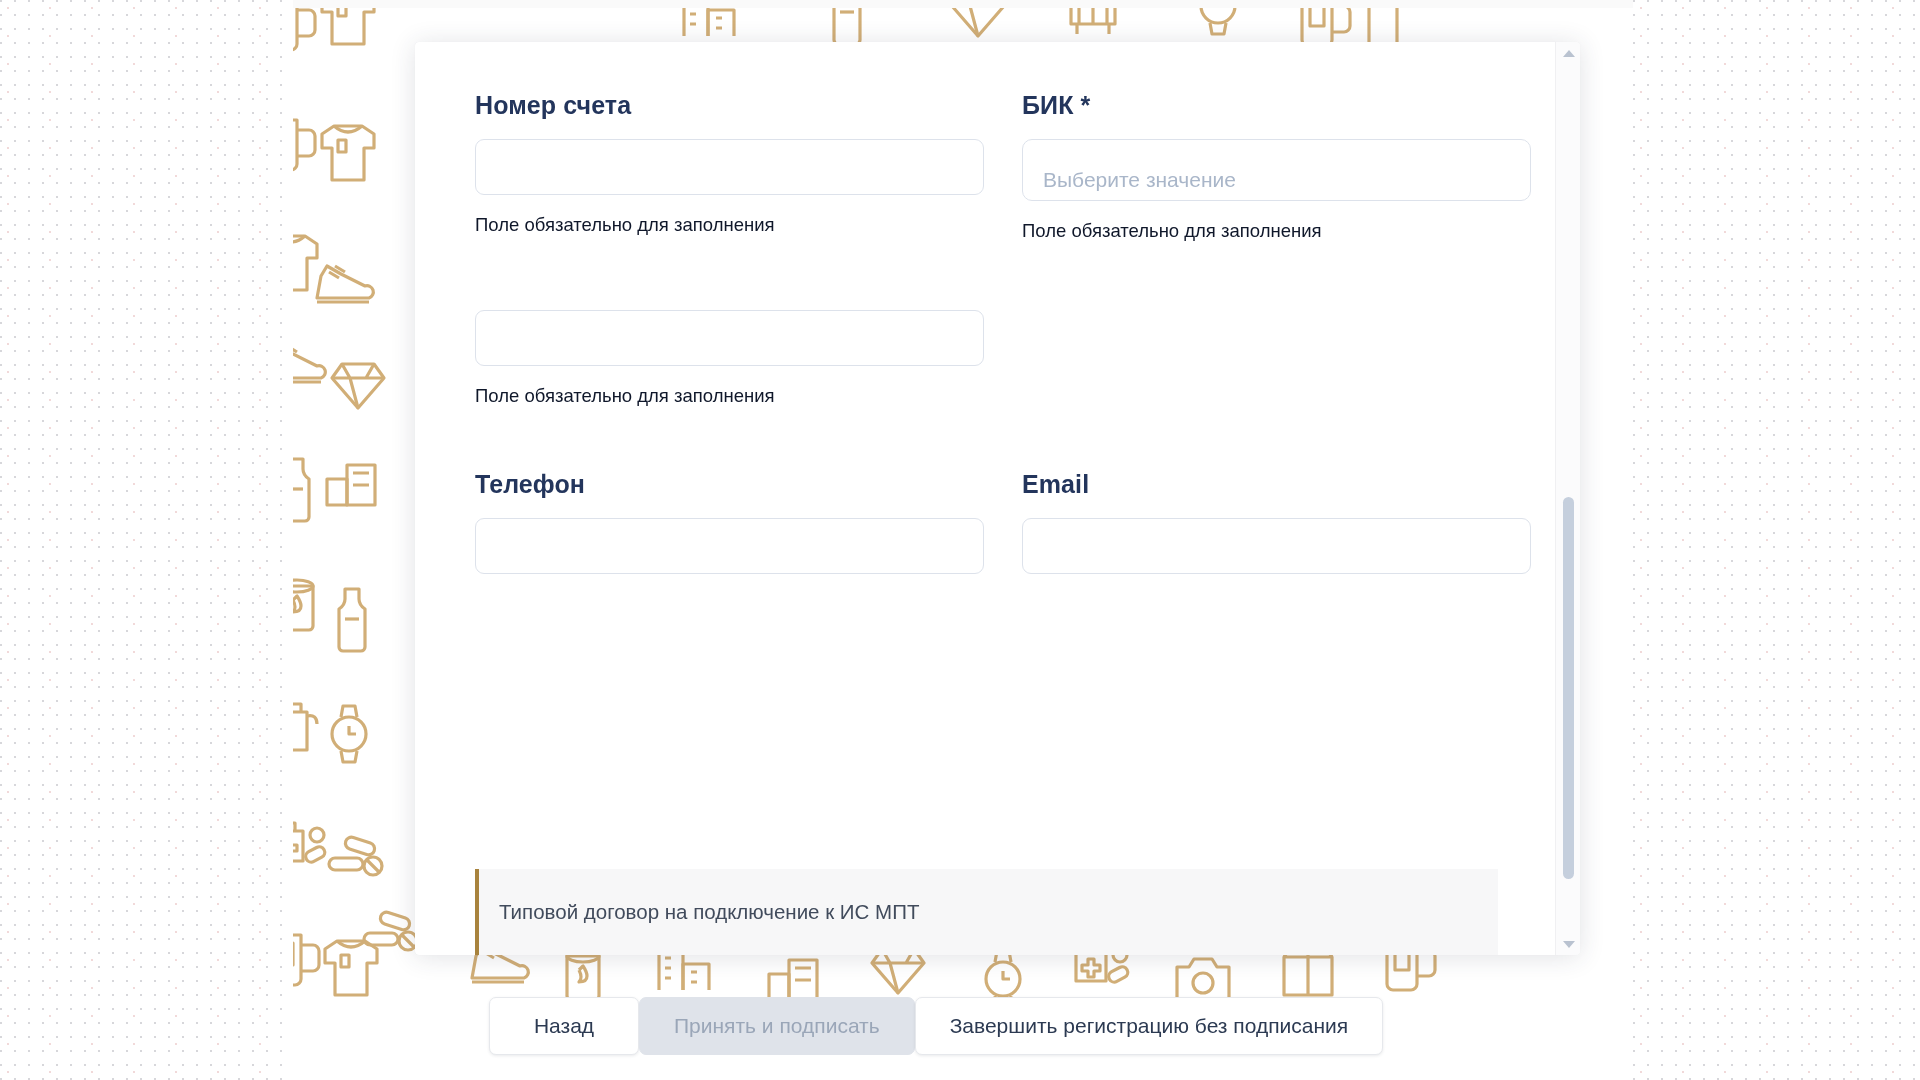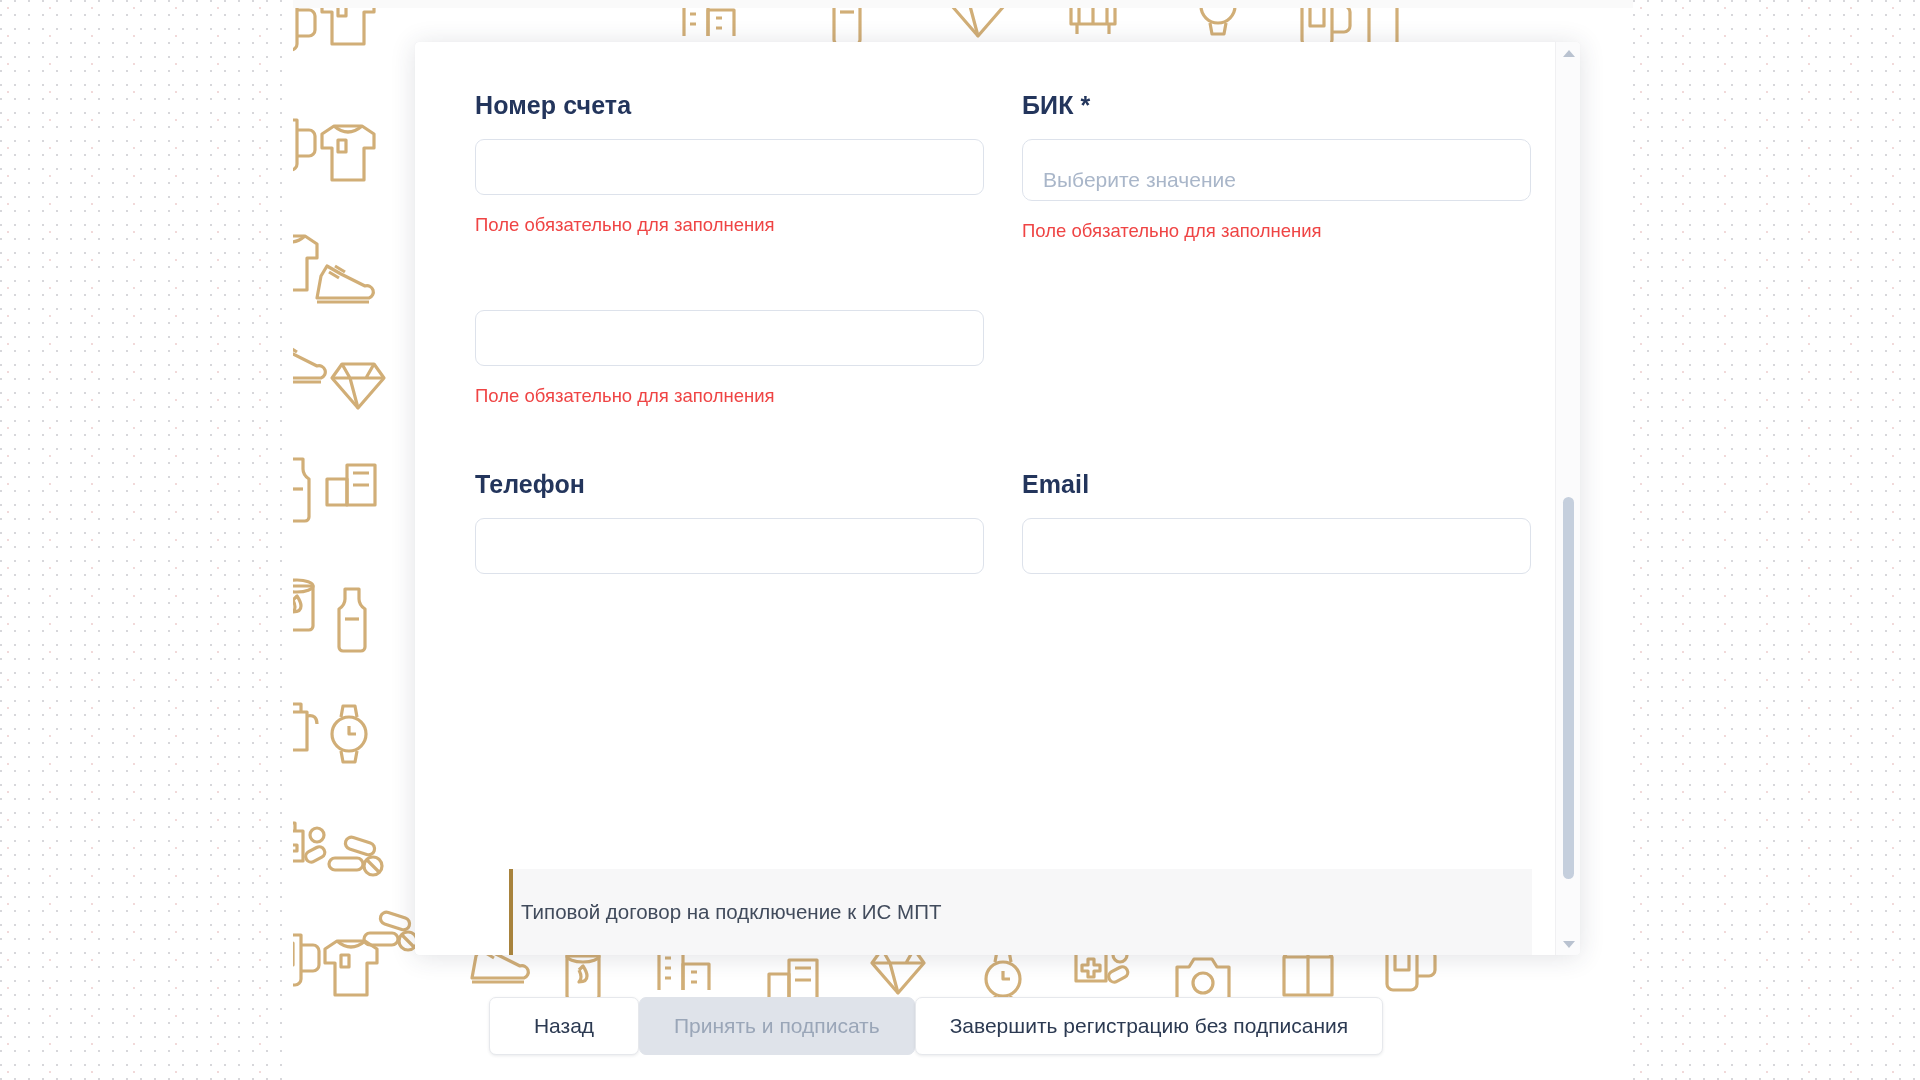--- a/index.html
+++ b/index.html
@@ -126,41 +126,40 @@
   .placeholder {
     color: #a9b6c9;
     font-size: 21px;
     font-weight: 400;
     margin-top: 20px;
   }
 
   .field-error {
     margin-top: 18px;
     font-size: 18.5px;
-    color: #ef4444;
+    color: #0f172a;
     line-height: 1.25;
     white-space: nowrap;
   }
 
   .gap-a { height: 68px; }
   .gap-b { height: 62px; }
 
   
   #notice {
     position: absolute;
     left: 60px;
     top: 827px;
     width: 1023px;
     height: 86px;
     background: #f7f7f8;
     border-left: 4px solid #a8833d;
     display: flex;
     align-items: center;
-    padding-left: 8px;
-    margin-left: 34px;
+    padding-left: 20px;
   }
   #notice-text {
     font-size: 20.5px;
     color: #414b5c;
     white-space: nowrap;
   }
 
   
   #modal-scrollbar {
     position: absolute;

